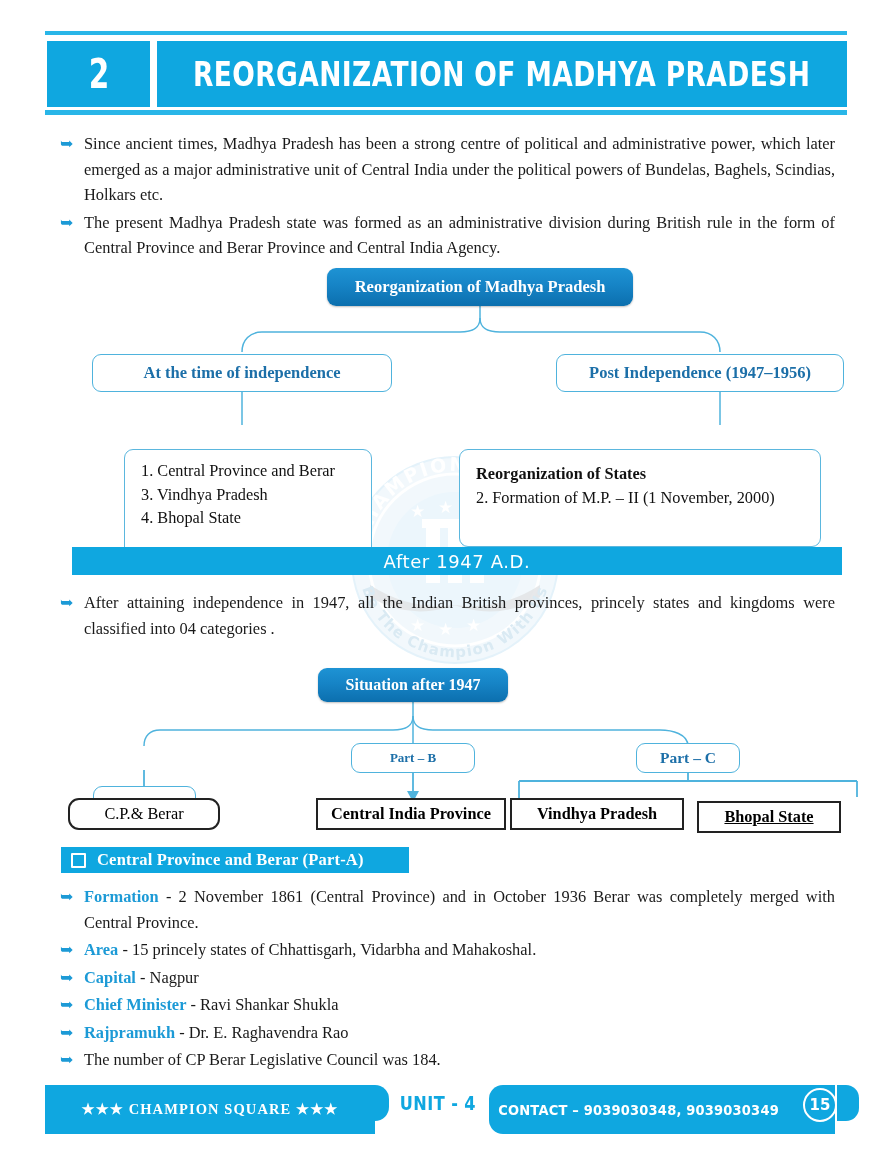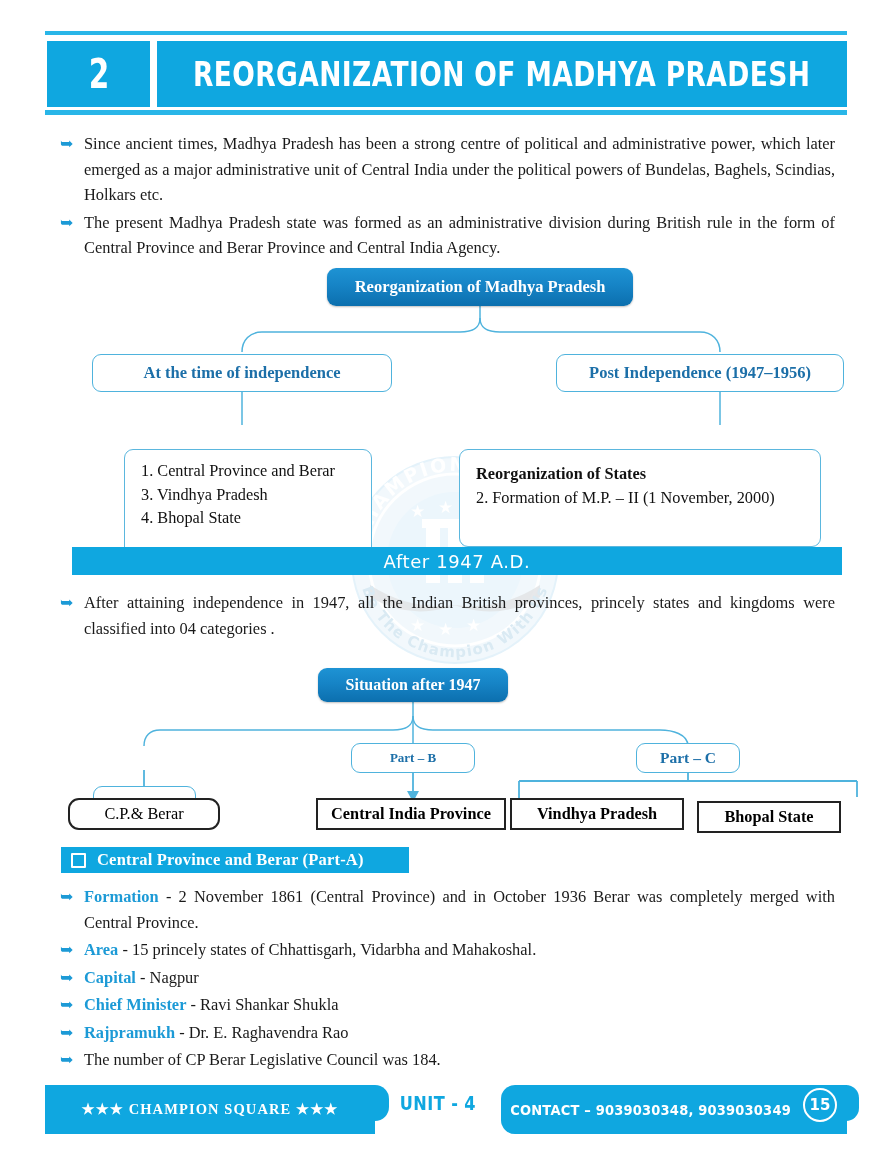--- a/index.html
+++ b/index.html
@@ -129,21 +129,21 @@
     position:relative;z-index:2;color:#fff;font-weight:bold;font-size:14.5px;
     letter-spacing:1.1px;white-space:nowrap;
   }
   .f-unit{
     position:absolute;left:330px;top:0;width:126px;height:36px;
     display:flex;align-items:center;justify-content:center;
     color:#0FA7E0;font-family:"DejaVu Sans", sans-serif;font-weight:bold;font-size:19px;
     letter-spacing:.5px;
   }
   .f-unit span{transform:scaleX(.85);white-space:nowrap;}
-  .f-right{left:456px;width:346px;border-radius:14px 0 0 14px;}
+  .f-right{left:444px;width:346px;border-radius:14px 0 0 14px;}
   .f-right span{
     color:#fff;font-family:"DejaVu Sans", sans-serif;font-weight:bold;font-size:14.2px;
     letter-spacing:.2px;white-space:nowrap;transform:scaleX(.92);
     margin-right:46px;
   }
   .f-page{
     position:absolute;right:10px;top:3px;width:30px;height:30px;border-radius:50%;
     background:#0FA7E0;border:2.4px solid #fff;
     display:flex;align-items:center;justify-content:center;
     color:#fff;font-family:"DejaVu Sans", sans-serif;font-weight:bold;font-size:15px;
@@ -301,21 +301,21 @@
     <div class="node darkround" style="left:68px;top:798px;width:152px;height:32px;">
       <div class="inner" style="font-size:16.3px;">C.P.&amp; Berar</div>
     </div>
     <div class="node dark" style="left:316px;top:798px;width:190px;height:32px;">
       <div class="inner" style="font-size:16.3px;">Central India Province</div>
     </div>
     <div class="node dark" style="left:510px;top:798px;width:174px;height:32px;">
       <div class="inner" style="font-size:16.3px;">Vindhya Pradesh</div>
     </div>
     <div class="node dark" style="left:697px;top:801px;width:144px;height:32px;">
-      <div class="inner" style="font-size:16.3px;">Bhopal State</div>
+      <div class="inner" style="font-size:16.3px;text-decoration:underline;">Bhopal State</div>
     </div>
   </div>
 
   <div class="subbar">
     <div class="sq"></div>
     <span class="t">Central Province and Berar (Part-A)</span>
   </div>
 
   <div class="blist" style="left:60px;top:884px;width:775px;">
     <div class="brow">

